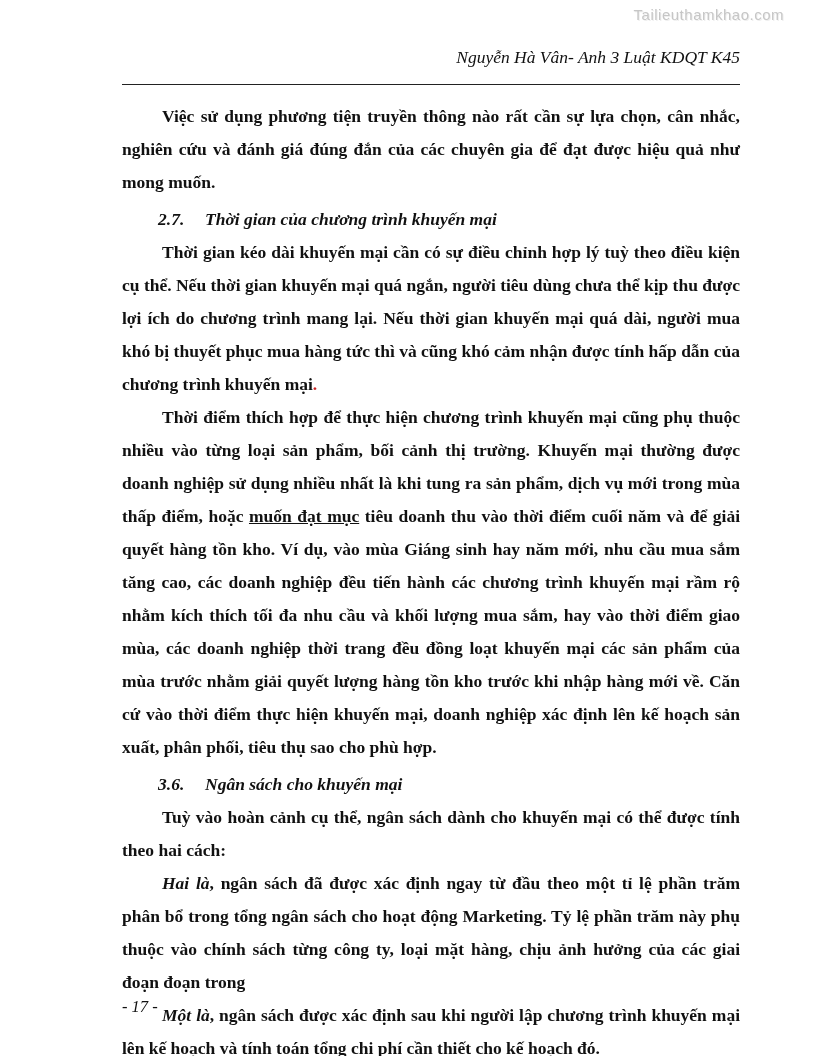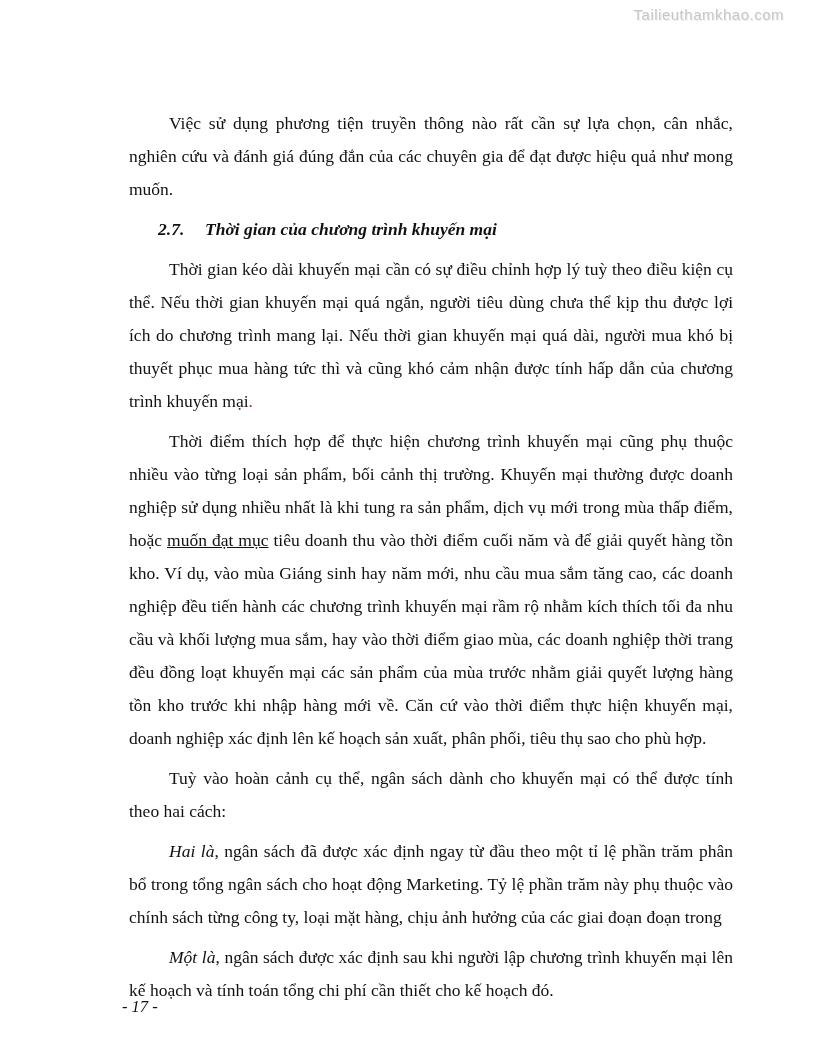--- a/index.html
+++ b/index.html
@@ -37,23 +37,24 @@
     border:none;
     border-top:1.6px solid #222;
     margin:16px 0 0 0;
   }
   .body{
     position:absolute;top:100px;left:122px;width:618px;
     font-size:17.5px;
     line-height:33px;
   }
   .para{
-    margin:7px;
+    margin:0;
     text-align:justify;
     text-indent:40px;
+    font-weight:bold;
   }
   .heading{
     margin:4px 0 0 0;
     font-size:17.5px;
     line-height:33px;
     font-weight:bold;
     font-style:italic;
     padding-left:36px;
     text-indent:0;
   }
@@ -71,32 +72,37 @@
     font-style:italic;
   }
 </style>
 </head>
 <body>
 
 <div class="page">
 
   <div class="watermark">Tailieuthamkhao.com</div>
 
+  <div class="header">
+    <div class="author">Nguyễn Hà Vân- Anh 3 Luật KDQT K45</div>
+    <hr class="header-rule">
+  </div>
 
   <div class="body">
 
     <p class="para">Việc sử dụng phương tiện truyền thông nào rất cần sự lựa chọn, cân nhắc, nghiên cứu và đánh giá đúng đắn của các chuyên gia để đạt được hiệu quả như mong muốn.</p>
 
     <h3 class="heading"><span class="hnum">2.7.</span><span class="htitle">Thời gian của  chương trình khuyến mại</span></h3>
 
     <p class="para"><span>Thời gian kéo dài khuyến mại cần có sự điều chỉnh hợp lý tuỳ theo điều kiện cụ thể. Nếu thời gian khuyến mại quá ngắn, người tiêu dùng chưa thể kịp thu được lợi ích do chương trình mang lại. Nếu thời gian khuyến mại quá dài, người mua khó bị thuyết phục mua hàng tức thì và cũng khó cảm nhận được tính hấp dẫn của chương trình khuyến mại</span><span class="red">.</span></p>
 
 
     <p class="para"><span>Thời điểm thích hợp để thực hiện chương trình khuyến mại cũng phụ thuộc nhiều vào từng loại sản phẩm, bối cảnh thị trường. Khuyến mại thường được doanh nghiệp sử dụng nhiều nhất là khi tung ra sản phẩm, dịch vụ mới trong mùa thấp điểm, hoặc </span><span class="u">muốn đạt mục</span><span> tiêu doanh thu vào thời điểm cuối năm và để giải quyết hàng tồn kho. Ví dụ, vào mùa Giáng sinh hay năm mới, nhu cầu mua sắm tăng cao, các doanh nghiệp đều tiến hành các chương trình khuyến mại rầm rộ nhằm kích thích tối đa nhu cầu và khối lượng mua sắm, hay vào thời điểm giao mùa, các doanh nghiệp thời trang đều đồng loạt khuyến mại các sản phẩm của mùa trước nhằm giải quyết lượng hàng tồn kho trước khi nhập hàng mới về. Căn cứ vào thời điểm thực hiện khuyến mại, doanh nghiệp xác định lên kế hoạch sản xuất, phân phối, tiêu thụ sao cho phù hợp.</span></p>
 
+    <h3 class="heading"><span class="hnum">3.6.</span><span class="htitle">Ngân sách cho khuyến mại</span></h3>
 
     <p class="para">Tuỳ vào hoàn cảnh cụ thể, ngân sách dành cho khuyến mại có thể được tính theo hai cách:</p>
 
     <p class="para"><span class="lead-italic">Hai là</span><span>, ngân sách đã được xác định ngay từ đầu theo một tỉ lệ phần trăm phân bổ trong tổng ngân sách cho hoạt động Marketing. Tỷ lệ phần trăm này phụ thuộc vào chính sách từng công ty, loại mặt hàng, chịu ảnh hưởng của các giai đoạn đoạn trong</span></p>
 
     <p class="para"><span class="lead-italic">Một là</span><span>, ngân sách được xác định sau khi người lập chương trình khuyến mại lên kế hoạch và tính toán tổng chi phí cần thiết cho kế hoạch đó.</span></p>
 
   </div>
 
   <div class="footer">

